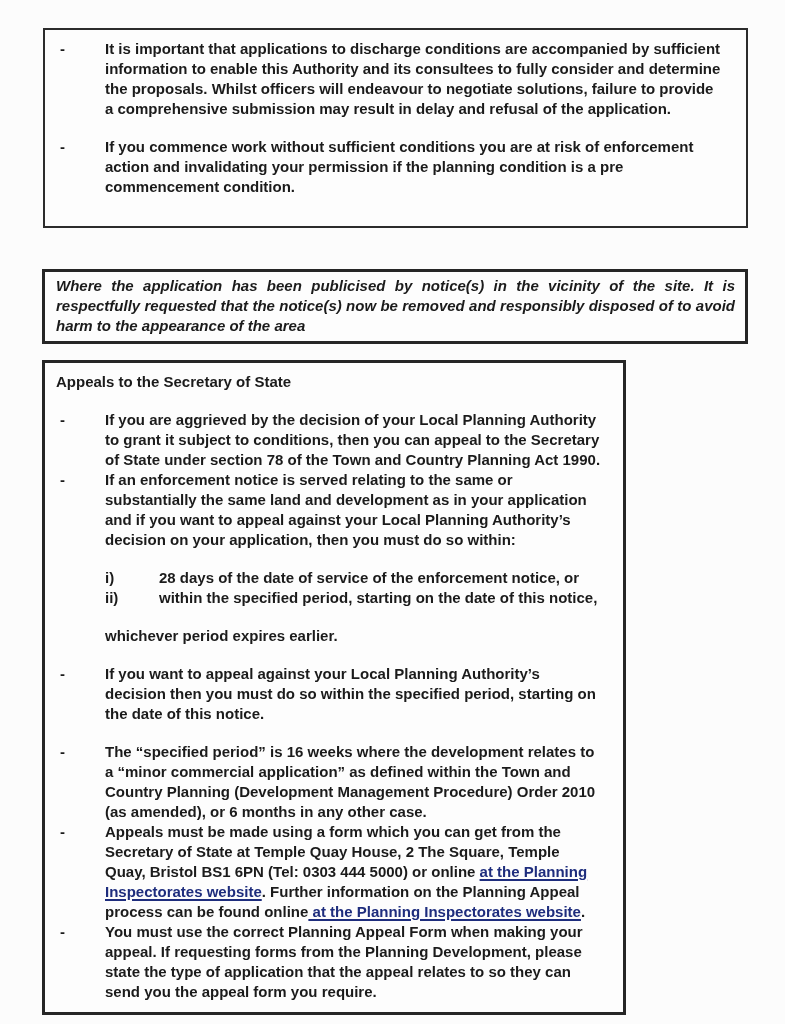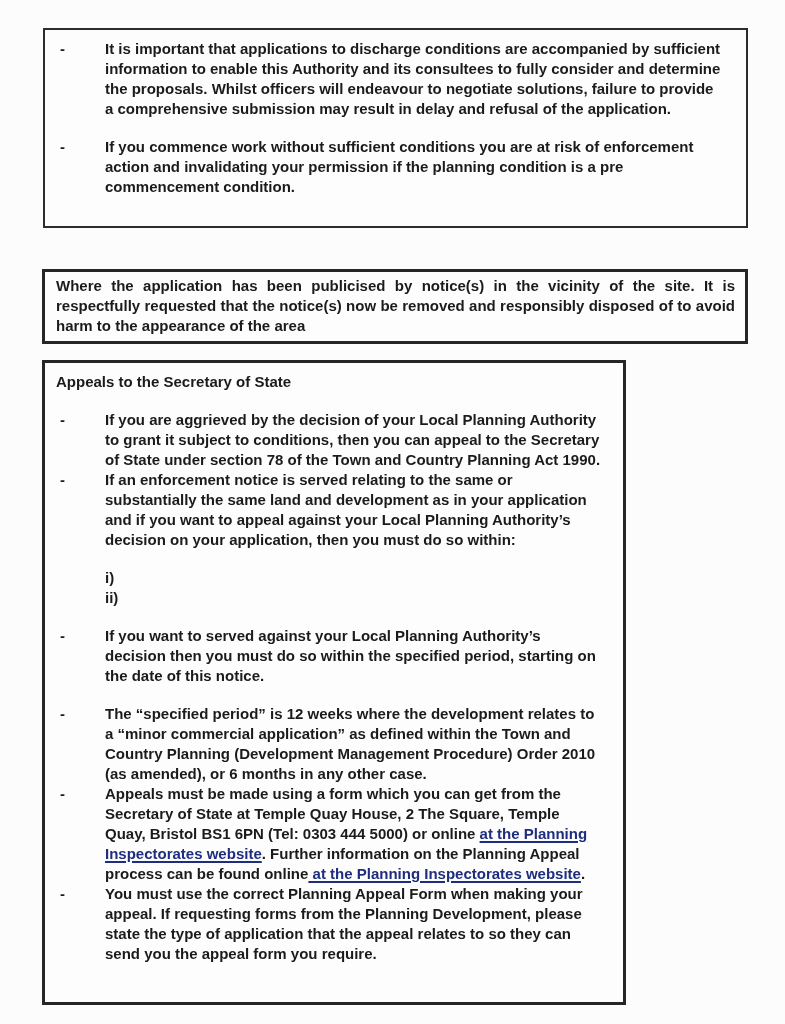--- a/index.html
+++ b/index.html
@@ -34,20 +34,21 @@
     border: 3px solid #262626;
     padding: 4px 10px 5px 11px;
   }
   #appeals-box {
     left: 42px; top: 360px; width: 584px; min-height: 645px;
     border: 3px solid #262626;
     padding: 9px 22px 10px 11px;
   }
   .justified {
     text-align: justify;
+    font-style: italic;
   }
   .box-heading {
     margin: 0 0 14px 0;
     font-size: 15px;
   }
   .item {
     display: flex;
     align-items: flex-start;
   }
   .item .marker {
@@ -95,31 +96,36 @@
       <div class="item bullet gap">
         <span class="marker">-</span>
         <span class="body">If you are aggrieved by the decision of your Local Planning Authority to grant it subject to conditions, then you can appeal to the Secretary of State under section 78 of the Town and Country Planning Act 1990.</span>
       </div>
       <div class="item bullet">
         <span class="marker">-</span>
         <span class="body">If an enforcement notice is served relating to the same or substantially the same land and development as in your application and if you want to appeal against your Local Planning Authority’s decision on your application, then you must do so within:</span>
       </div>
       <div class="item sub gap">
         <span class="marker">i)</span>
+        <span class="body">28 days of the date of service of the enforcement notice, or</span>
       </div>
       <div class="item sub">
         <span class="marker">ii)</span>
+        <span class="body">within the specified period, starting on the date of this notice,</span>
+      </div>
+      <div class="item plain gap">
+        <span class="body">whichever period expires earlier.</span>
       </div>
       <div class="item bullet gap">
         <span class="marker">-</span>
-        <span class="body">If you want to served against your Local Planning Authority’s decision then you must do so within the specified period, starting on the date of this notice.</span>
+        <span class="body">If you want to appeal against your Local Planning Authority’s decision then you must do so within the specified period, starting on the date of this notice.</span>
       </div>
       <div class="item bullet gap">
         <span class="marker">-</span>
-        <span class="body">The “specified period” is 12 weeks where the development relates to a “minor commercial application” as defined within the Town and Country Planning (Development Management Procedure) Order 2010 (as amended), or 6 months in any other case.</span>
+        <span class="body">The “specified period” is 16 weeks where the development relates to a “minor commercial application” as defined within the Town and Country Planning (Development Management Procedure) Order 2010 (as amended), or 6 months in any other case.</span>
       </div>
       <div class="item bullet">
         <span class="marker">-</span>
         <span class="body">Appeals must be made using a form which you can get from the Secretary of State at Temple Quay House, 2 The Square, Temple Quay, Bristol BS1 6PN (Tel: 0303 444 5000) or online <a class="doc-link" href="#">at the Planning Inspectorates website</a>. Further information on the Planning Appeal process can be found online<a class="doc-link" href="#"> at the Planning Inspectorates website</a>.</span>
       </div>
       <div class="item bullet">
         <span class="marker">-</span>
         <span class="body">You must use the correct Planning Appeal Form when making your appeal. If requesting forms from the Planning Development, please state the type of application that the appeal relates to so they can send you the appeal form you require.</span>
       </div>
     </div>

